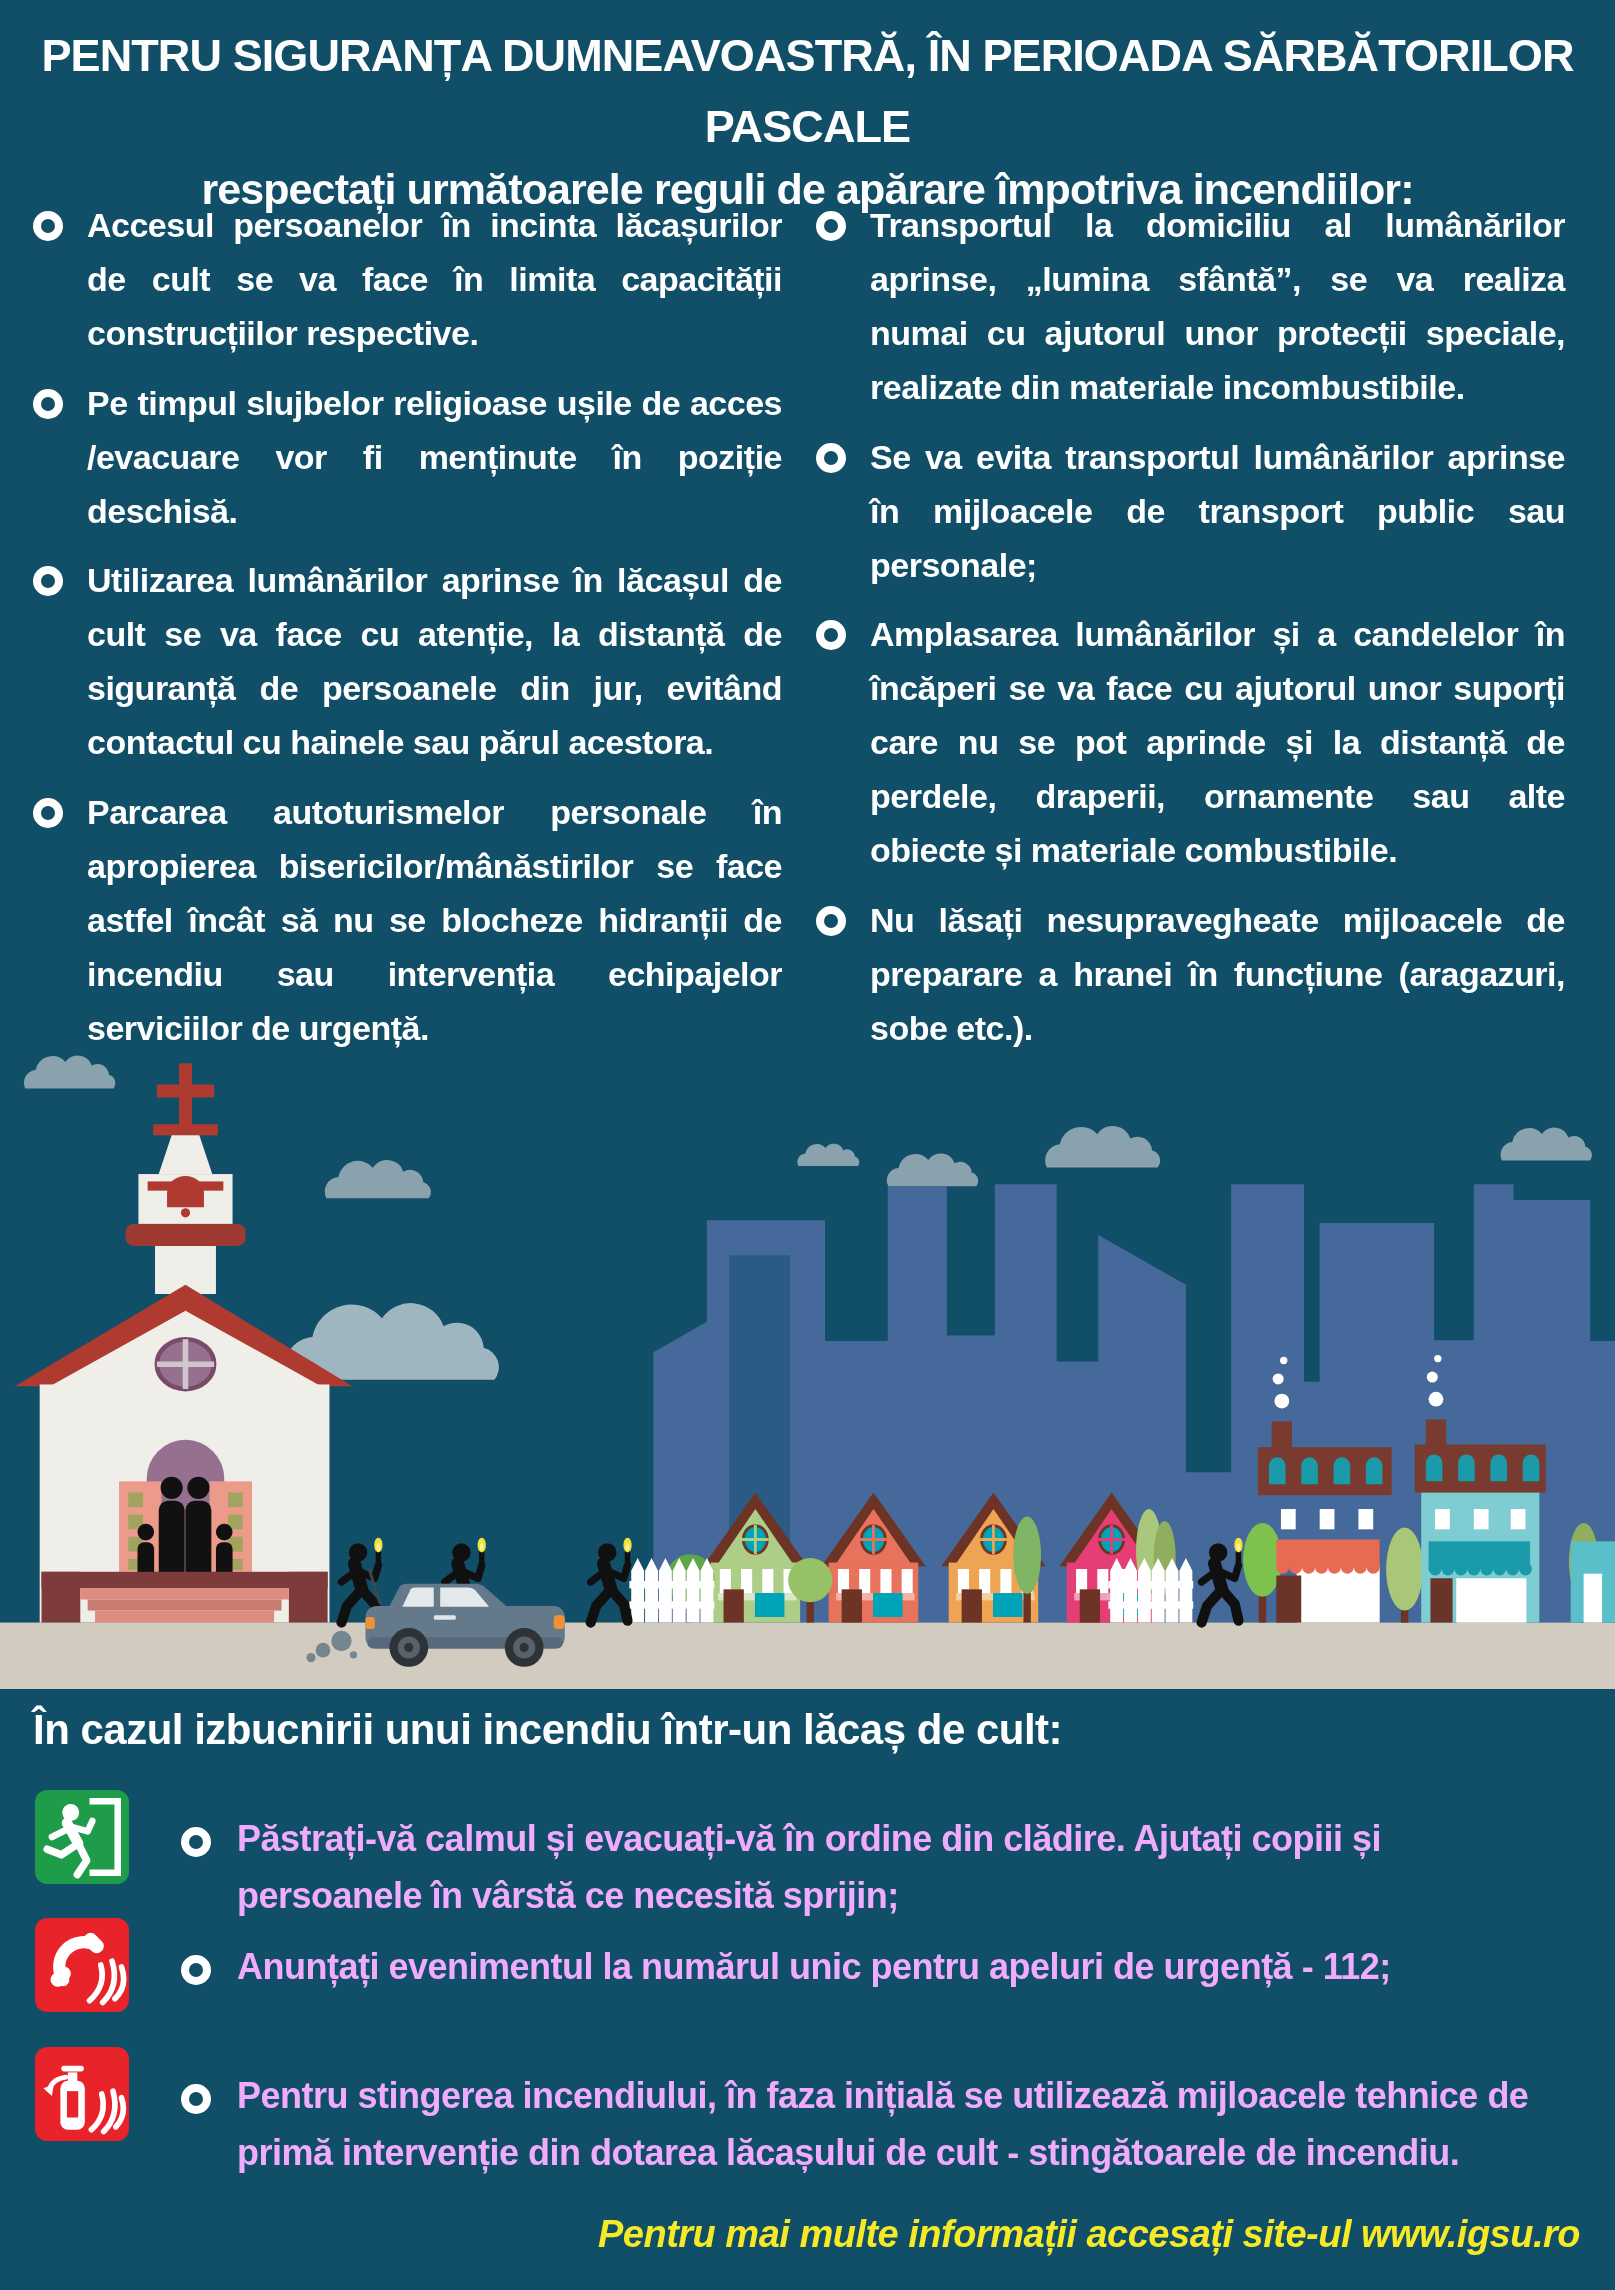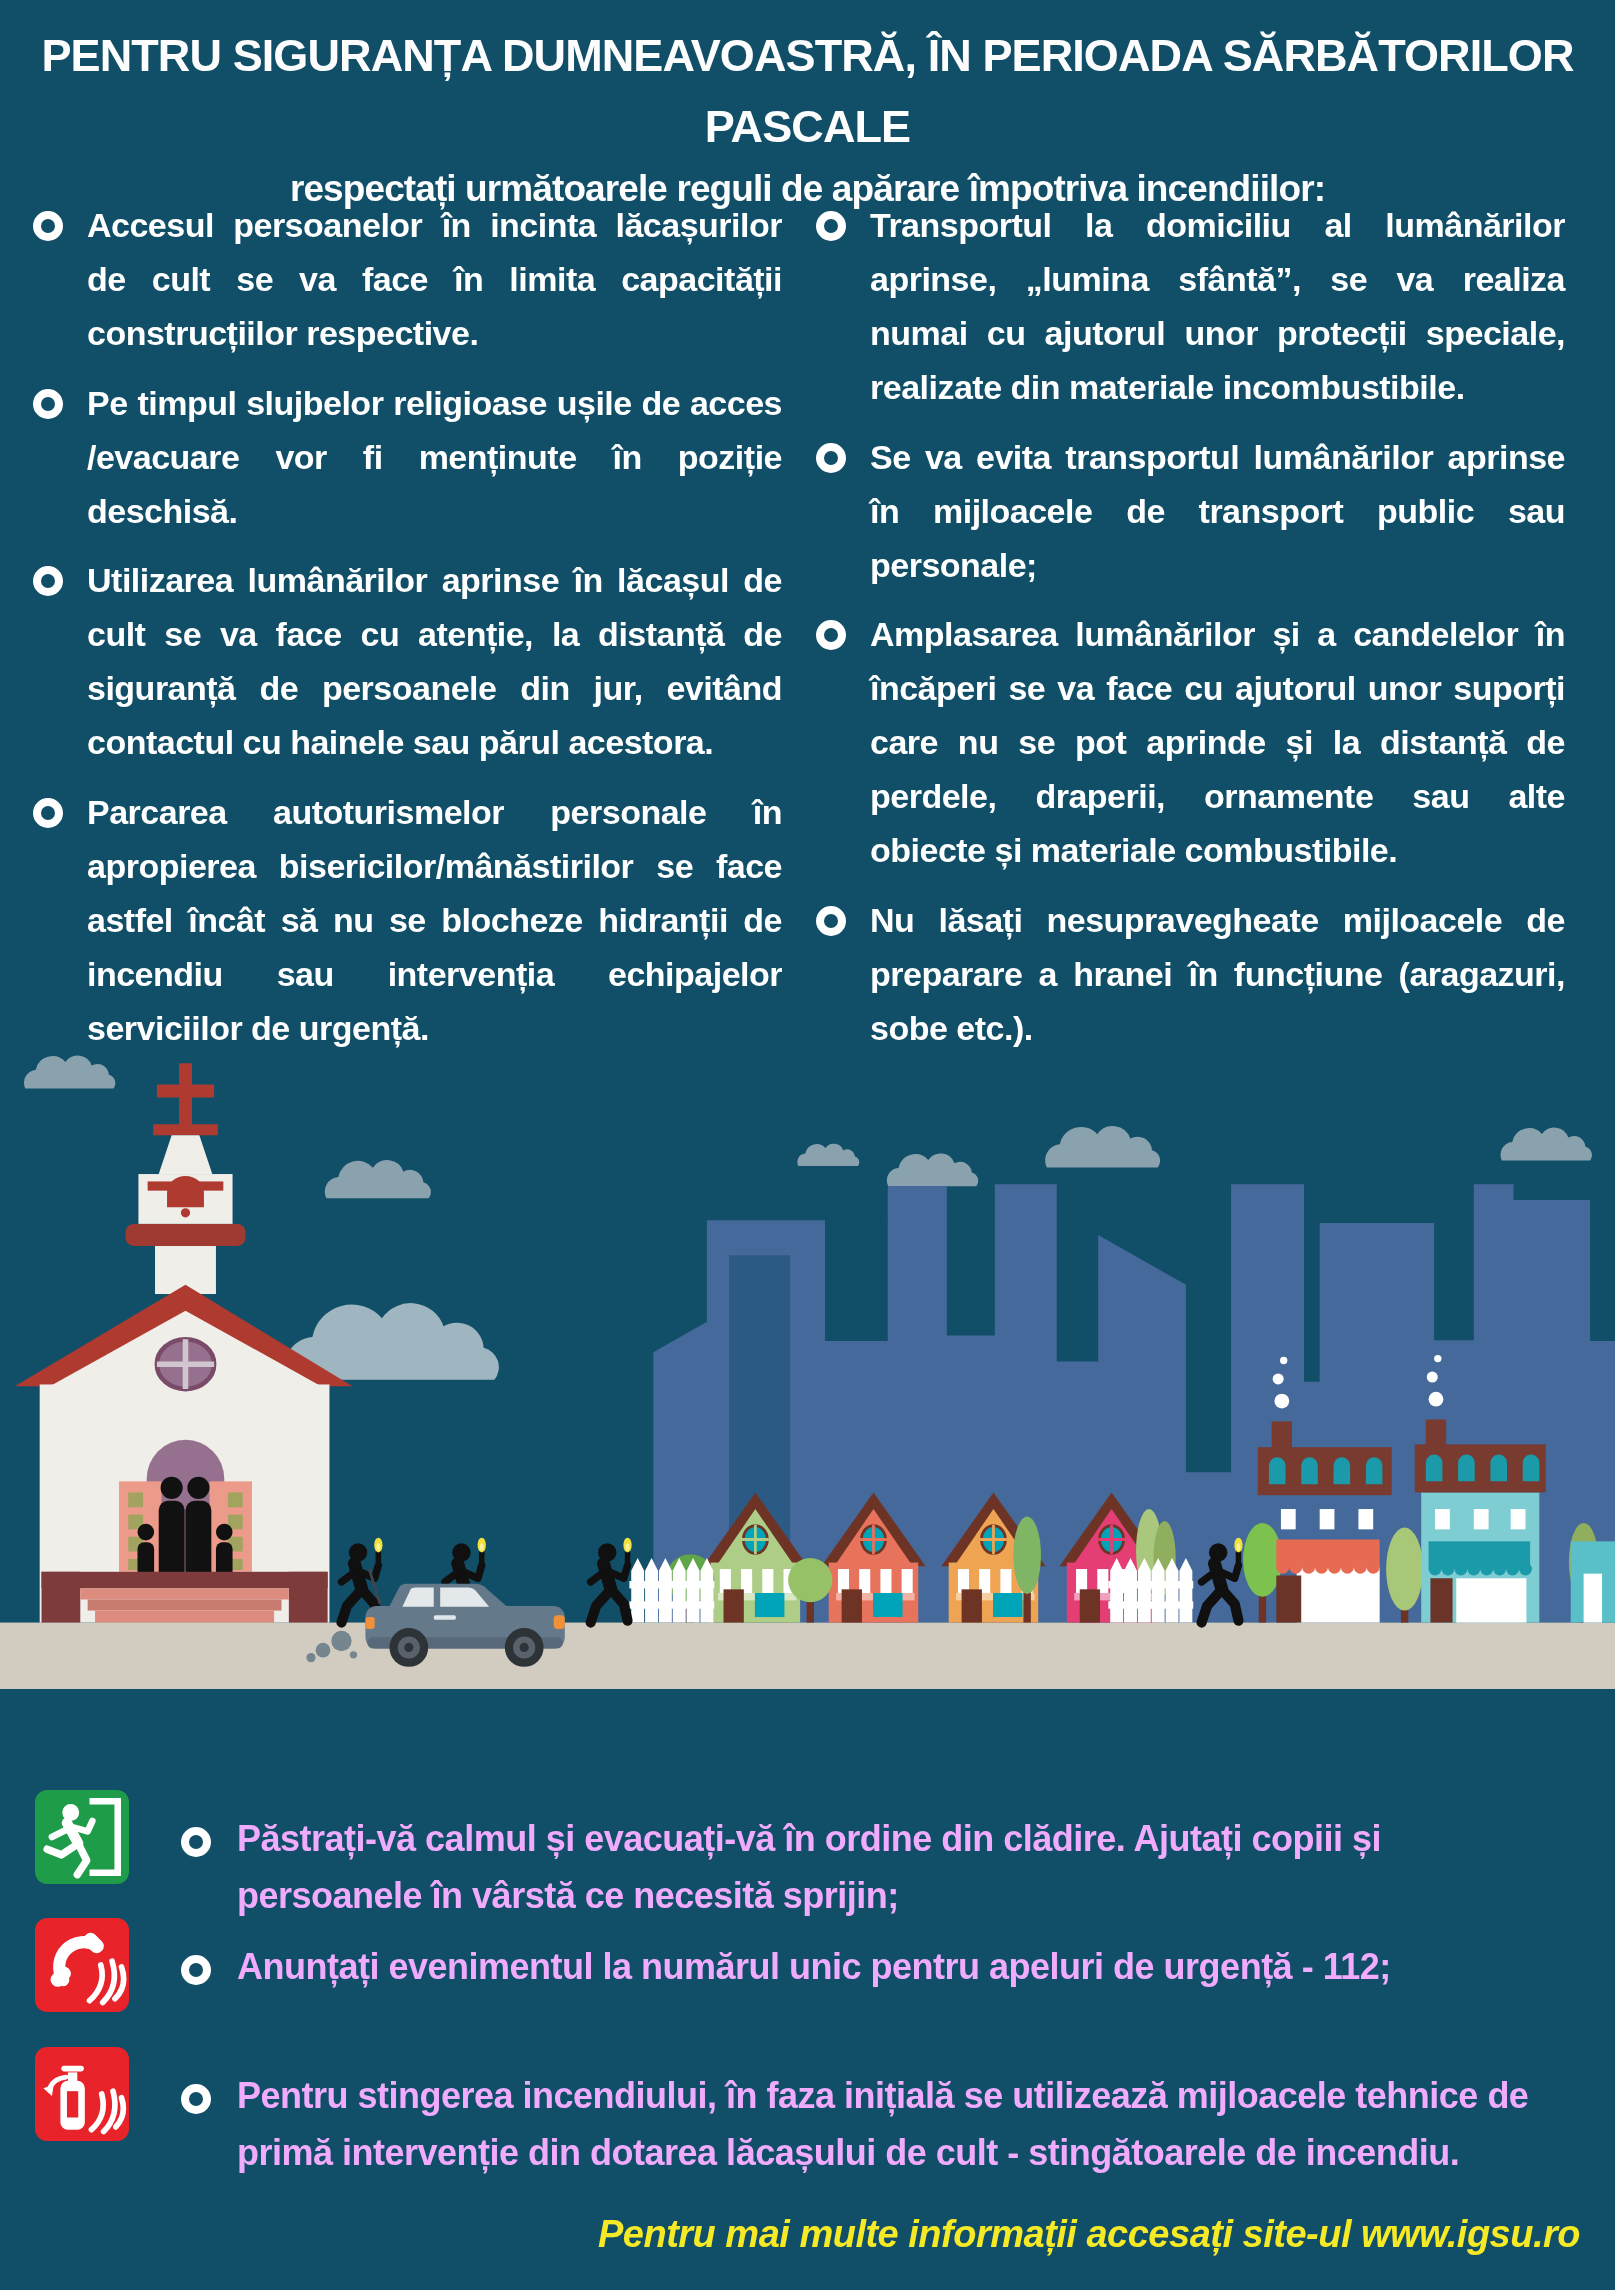--- a/index.html
+++ b/index.html
@@ -2,21 +2,21 @@
 <html style="font-size:14.8px"><head>
 <meta charset="utf-8">
 <style>
   html,body{margin:0;padding:0;}
   body{width:1615px;height:2291px;font-family:"Liberation Sans",sans-serif;}
   .poster{position:relative;width:1615px;height:2291px;background:#114F68;overflow:hidden;}
 
   
   .hdr{position:absolute;top:20px;left:0;width:1615px;text-align:center;color:#FDFDFD;font-weight:bold;letter-spacing:-0.9px;}
   .hdr .l1{font-size:45px;line-height:71px;}
-  .hdr .l2{font-size:37px;line-height:54px;}
+  .hdr .l2{font-size:43px;line-height:54px;}
 
   
   .cols{position:absolute;top:189px;left:33px;width:1552px;display:flex;gap:34px;margin-top:9px;}
   .col{width:749px;}
   .rule{display:flex;gap:24px;margin-bottom:15.7px;}
   .donut{flex:none;width:14px;height:14px;border:8.3px solid #fff;border-radius:50%;margin-top:13px;}
   .rule p{margin:0;font-size:34px;line-height:54px;font-weight:bold;color:#fff;
           text-align:justify;letter-spacing:-0.5px;}
 
   
@@ -342,20 +342,21 @@
         <circle cx="443" cy="655" r="21" fill="#2E3338"></circle>
           <circle cx="443" cy="655" r="12" fill="#59626B"></circle>
           <circle cx="443" cy="655" r="5" fill="#2E3338"></circle>
         <circle cx="568" cy="655" r="21" fill="#2E3338"></circle>
           <circle cx="568" cy="655" r="12" fill="#59626B"></circle>
           <circle cx="568" cy="655" r="5" fill="#2E3338"></circle>
       </g>
     </g>
   </svg>
 
+  <div class="em-head">În cazul izbucnirii unui incendiu într-un lăcaș de cult:</div>
 
   <div class="erow" id="erow-0">
     <svg class="sign" viewBox="0 0 100 100">
       <rect x="0" y="0" width="100" height="100" rx="13" fill="#1F9C49"></rect>
       <path d="M58,12 H88 V88 H58" stroke="#fff" stroke-width="7" fill="none"></path>
       <g stroke="#fff" fill="none" stroke-linecap="round" stroke-linejoin="round">
         <circle cx="38" cy="24" r="9" fill="#fff" stroke="none"></circle>
         <path d="M34,35 L46,57" stroke-width="11"></path>
         <path d="M36,41 L18,50" stroke-width="7"></path>
         <path d="M38,39 L56,44 L61,33" stroke-width="7"></path>

